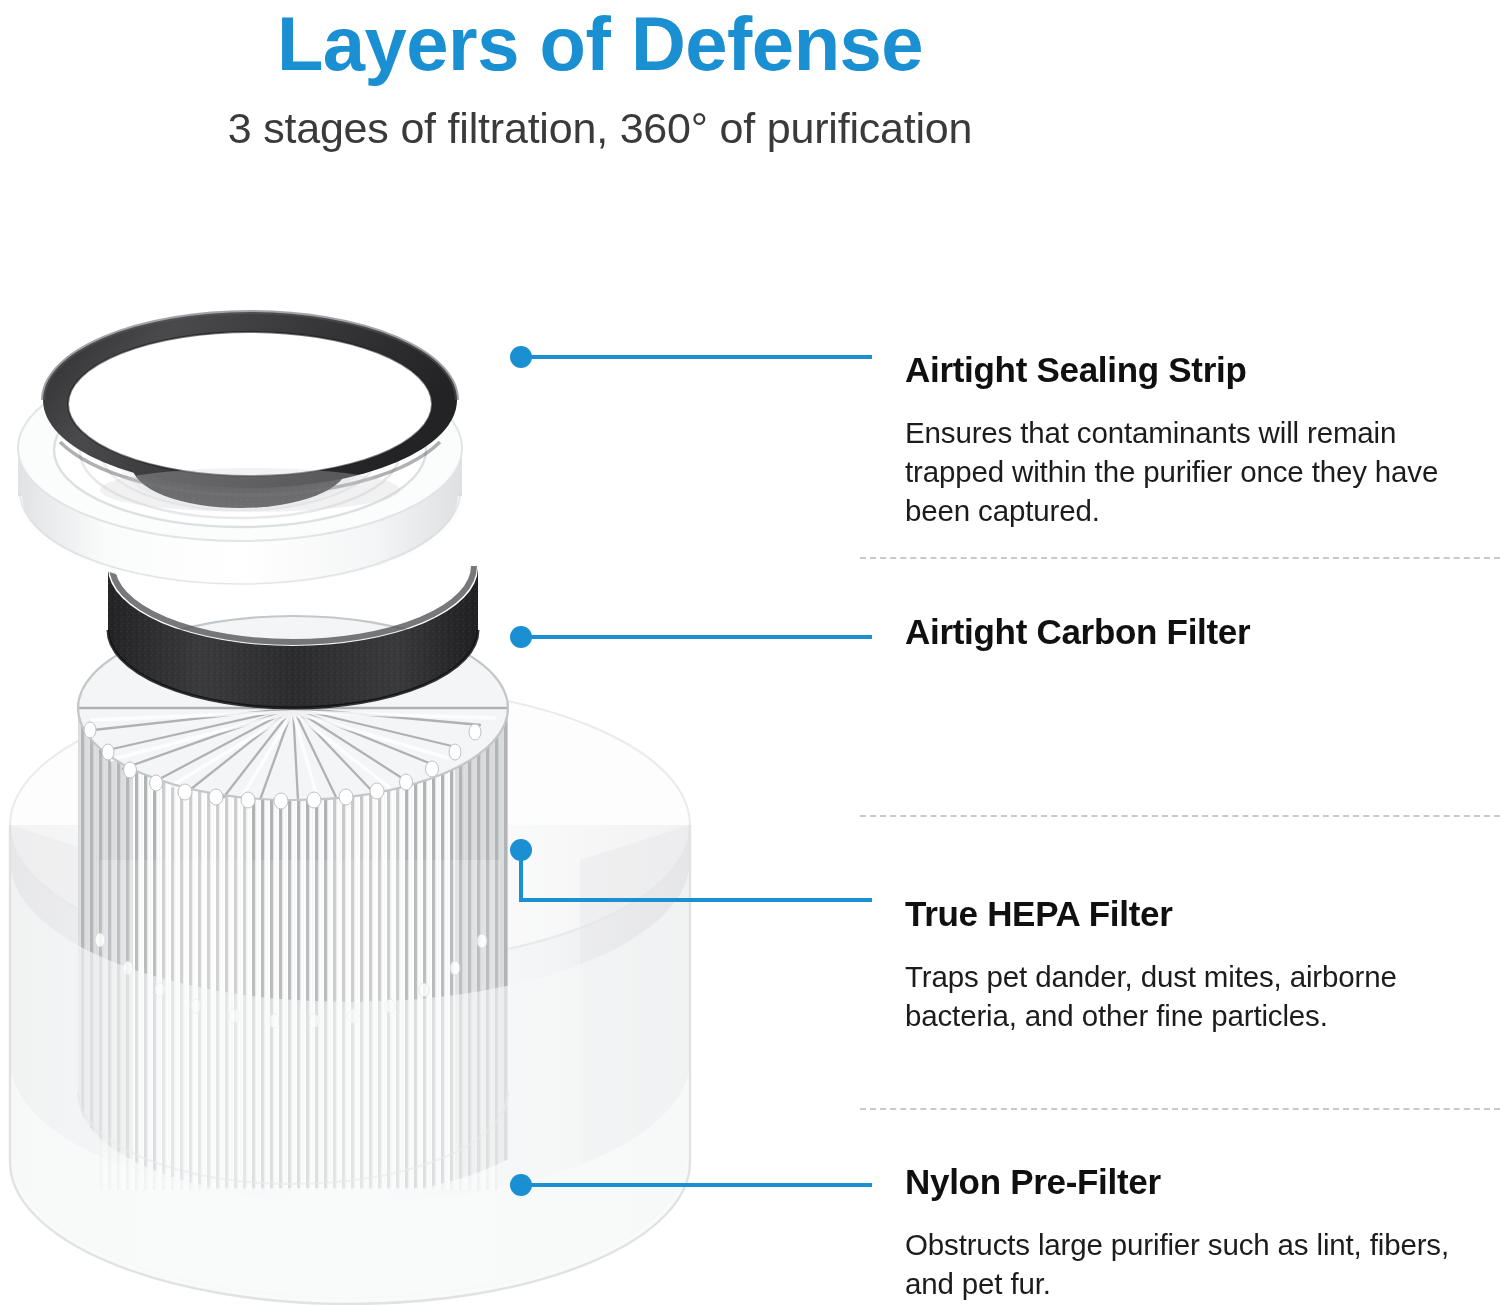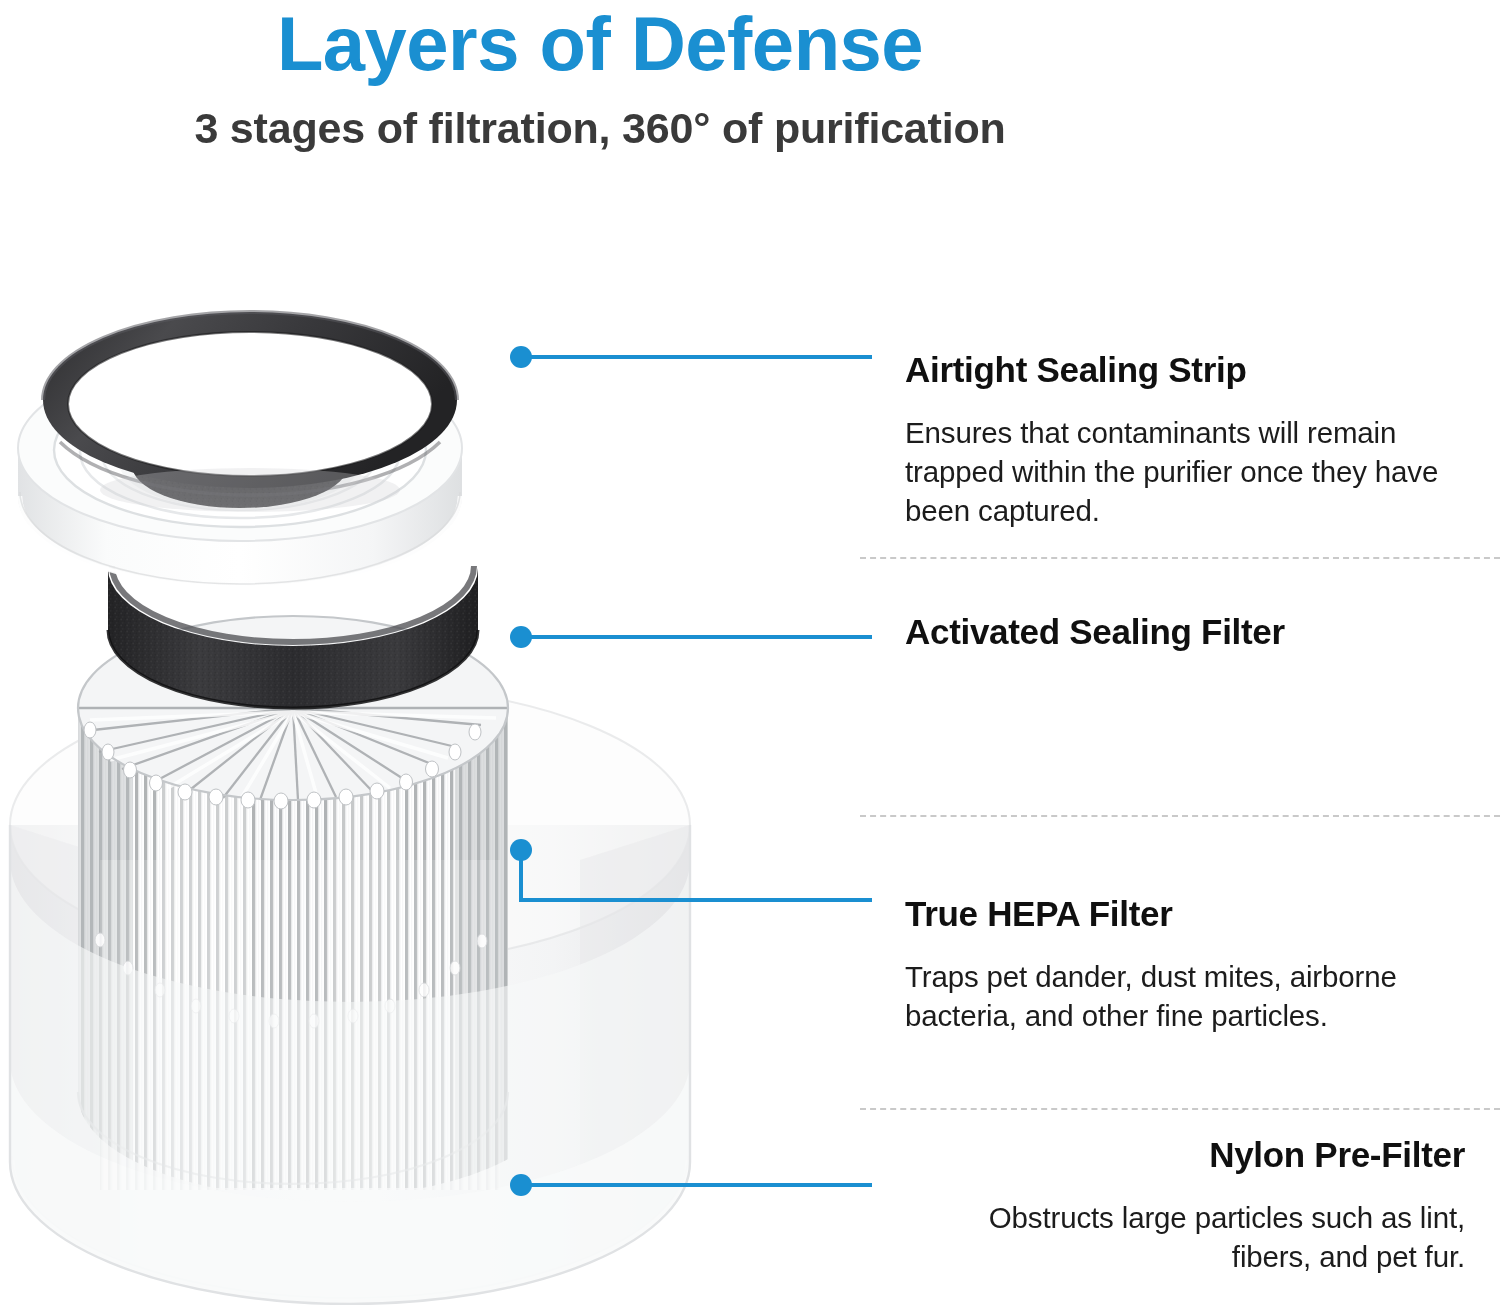--- a/index.html
+++ b/index.html
@@ -11,21 +11,21 @@
     -webkit-font-smoothing:antialiased;
   }
 
   
   .header { position:absolute; left:0; top:0; width:1200px; text-align:center; }
   .title {
     font-size:76px; font-weight:bold; letter-spacing:-0.5px;
     color:#1a8fd1; line-height:1.0; padding-top:6px;
   }
   .subtitle {
-    font-size:43px; font-weight:700; color:#3a3a3a;
+    font-size:43px; font-weight:400; color:#3a3a3a;
     line-height:1.0; padding-top:25px; letter-spacing:-0.2px;
   }
 
   
   .product { position:absolute; left:0; top:300px; width:760px; height:1005px; }
   .product svg { display:block; }
 
   
   .callout-layer { position:absolute; left:0; top:0; width:1500px; height:1305px; pointer-events:none; }
 
@@ -322,26 +322,26 @@
 <div class="divider" style="top:1108px;"></div>
 
 <div class="blocks">
 
   <div class="block" style="top:351px;">
     <h3>Airtight Sealing Strip</h3>
     <p>Ensures that contaminants will remain trapped within the purifier once they have been captured.</p>
   </div>
 
   <div class="block" style="top:613px;">
-    <h3>Activated Sealing Filter</h3>
+    <h3>Airtight Carbon Filter</h3>
   </div>
 
   <div class="block" style="top:895px;">
     <h3>True HEPA Filter</h3>
     <p>Traps pet dander, dust mites, airborne bacteria, and other fine particles.</p>
   </div>
 
-  <div class="block" style="top:1136px;text-align:right;">
+  <div class="block" style="top:1163px;">
     <h3>Nylon Pre-Filter</h3>
-    <p>Obstructs large particles such as lint, fibers, and pet fur.</p>
+    <p>Obstructs large purifier such as lint, fibers, and pet fur.</p>
   </div>
 
 </div>
 
 </body></html>

